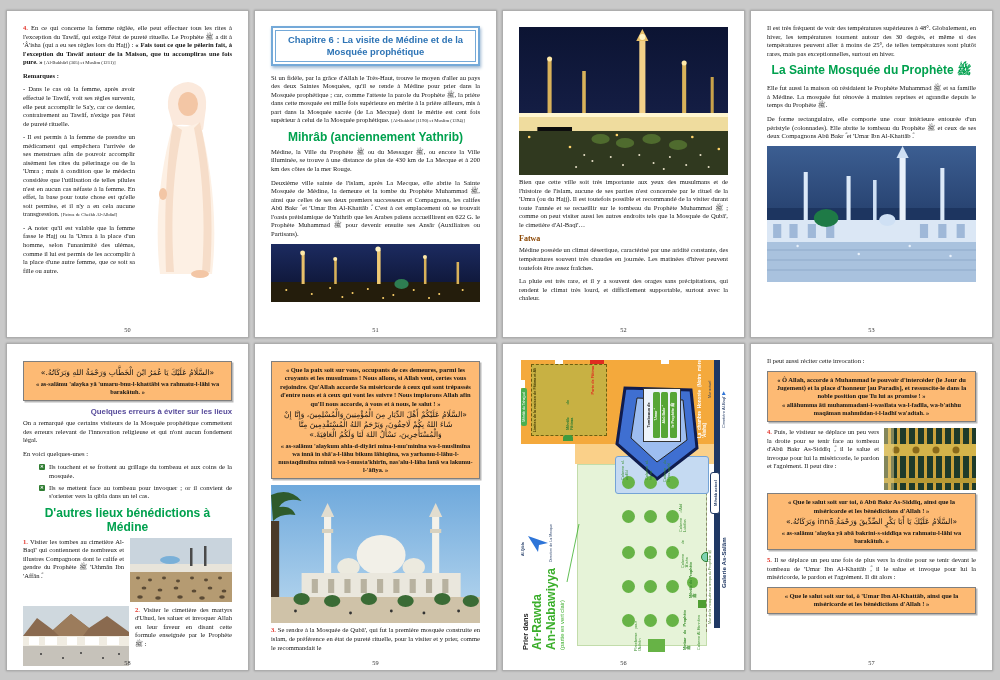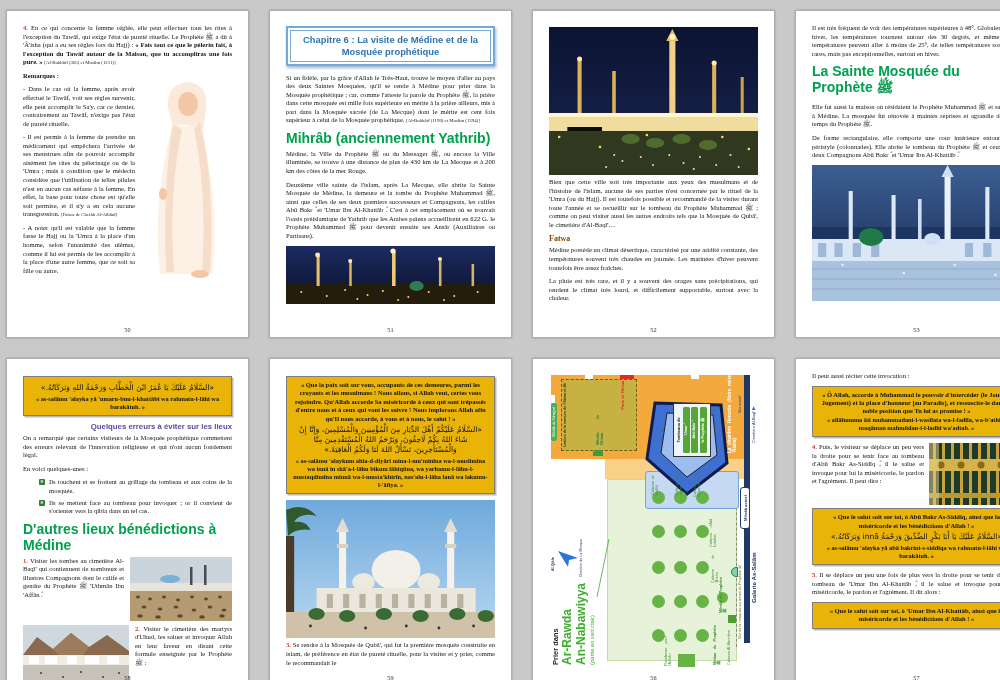--- a/index.html
+++ b/index.html
@@ -1,30 +1,30 @@
 <!DOCTYPE html>
 <html><head>
 <meta charset="utf-8">
 <style>
   html,body{margin:0;padding:0;}
   body{background:#c9c9c9;width:1000px;height:680px;font-family:"Liberation Serif",serif;}
-  .sheet{display:grid;grid-template-columns:repeat(4,243px);grid-template-rows:repeat(2,328px);gap:20px;padding:10px 6px;box-sizing:border-box;width:952px;height:680px;}
+  .sheet{display:grid;grid-template-columns:repeat(4,243px);grid-template-rows:repeat(2,328px);gap:5px;padding:10px 6px;box-sizing:border-box;width:952px;height:680px;}
   .page{background:#fff;border:1px solid #adadad;box-shadow:0 0 2px rgba(0,0,0,.25);padding:13px 16px 10px;position:relative;overflow:hidden;font-size:6.6px;line-height:1.3;color:#141414;text-align:justify;box-sizing:border-box;}
   .page p{margin:0 0 5px;}
   .pagenum{position:absolute;bottom:3px;left:0;right:0;text-align:center;font-size:6.3px;color:#333;}
   .ref{font-size:4.8px;color:#222;}
   .rednum{color:#e3342a;font-weight:bold;}
   b{font-weight:bold;}
   .h-green{color:#00a14e;font:bold 8.6px "Liberation Sans",sans-serif;margin:5px 0 4px;text-align:left;}
-  .h-green.big{font-size:14px;}
+  .h-green.big{font-size:12px;text-align:center;}
   .h-brown{color:#8a4500;font:bold 8px "Liberation Serif",serif;margin:5px 0 3px;text-align:left;}
   .h-purple{color:#564a9a;font:bold 7.8px "Liberation Sans",sans-serif;margin:5px 0 3px;text-align:right;}
   .chapbox{border:2px solid #74a9d8;padding:2px;box-shadow:1px 2px 3px #9db8d2;margin:2px 0 8px;background:#fff;}
   .chapbox .inner{border:1px solid #74a9d8;padding:3px 6px;text-align:center;color:#2e74b5;font:bold 9.4px "Liberation Sans",sans-serif;line-height:1.25;}
-  .duabox{background:#eab308;border:1px solid #7f7f7f;box-shadow:1.5px 1.5px 0 #b9b9b9;padding:4px 6px;text-align:center;margin:4px 0 6px;}
+  .duabox{background:#fdba74;border:1px solid #7f7f7f;box-shadow:1.5px 1.5px 0 #b9b9b9;padding:4px 6px;text-align:center;margin:4px 0 6px;}
   .duabox .fr{font-weight:bold;font-size:6.5px;}
   .duabox .ar{font-family:"DejaVu Sans",sans-serif;font-size:7.6px;direction:rtl;margin:2px 0;color:#111;}
   .duabox .tr{font-weight:bold;font-size:6.3px;}
   .photo{margin:3px 0;line-height:0;}
   .photo svg{width:100%;height:100%;}
   .womanfloat{float:right;width:92px;height:205px;margin:2px 0 2px 5px;}
   .p57photo{float:right;width:92px;height:62px;margin:0 0 3px 5px;}
   .xrow{display:flex;gap:4px;margin:1px 0 3px 16px;}
   .xbox{width:6px;height:6px;background:#2f7d32;color:#fff;font:bold 4.5px/6px "Liberation Sans",sans-serif;text-align:center;flex:none;margin-top:1px;border-radius:1px;}
   .cols{display:flex;gap:6px;margin:4px 0;}

